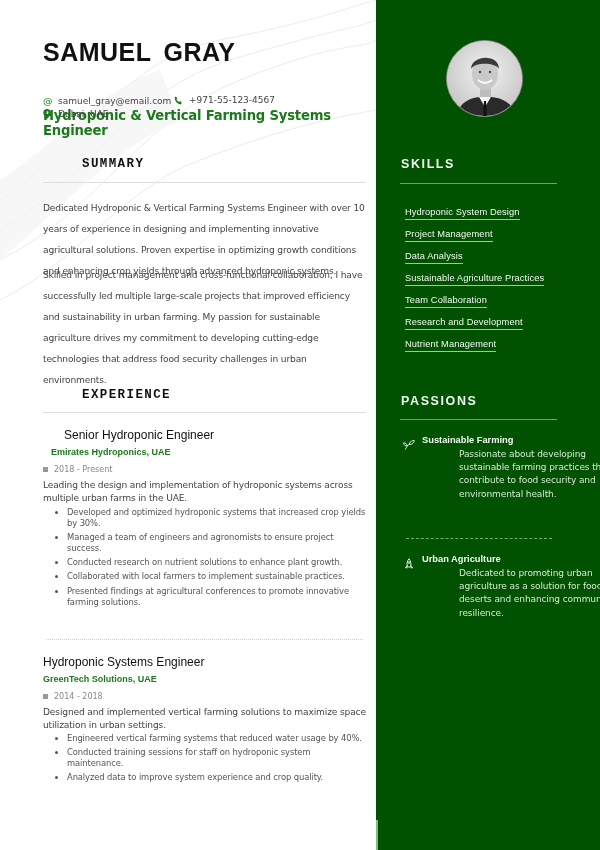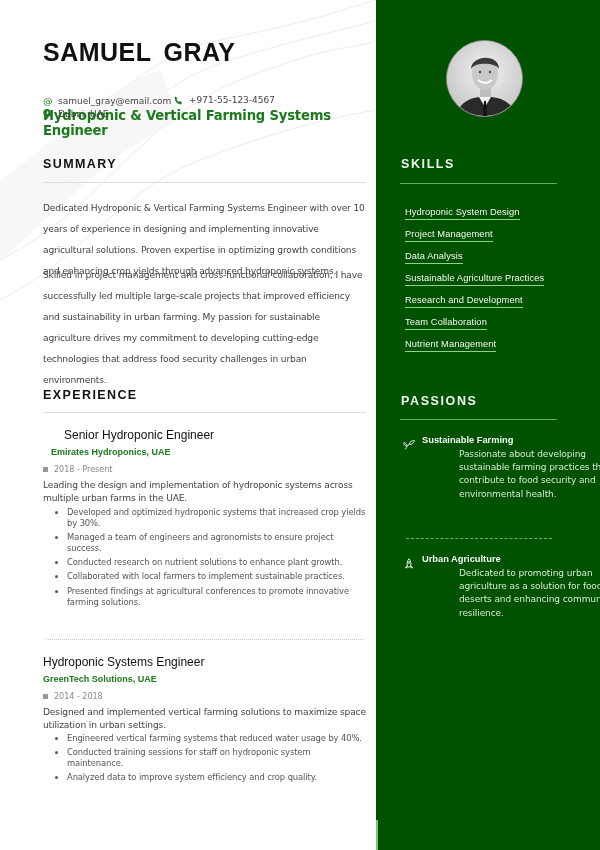--- a/index.html
+++ b/index.html
@@ -13,21 +13,21 @@
   .right-edge { position: absolute; left: 376px; top: 820px; width: 2px; height: 30px; background: #7fbf7f; }
 
   .name { position: absolute; left: 43px; top: 38px; font-family: "Liberation Sans", sans-serif; font-weight: 700; font-size: 25px; letter-spacing: 0.5px; color: #111; word-spacing: 5px; text-align: center; }
   .title { position: absolute; left: 43px; top: 73px; font-family: "DejaVu Sans", sans-serif; font-weight: 600; font-size: 13.2px; color: #1c7a1c; letter-spacing: -0.2px; margin-top: 35px; }
   .contact { position: absolute; left: 43px; font-size: 9px; color: #444; display: flex; align-items: center; }
   .contact .ic { color: #1c7a1c; width: 11px; margin-right: 4px; font-size: 9.5px; display: inline-flex; align-items: center; }
   .c-email { top: 95px; }
   .c-phone { top: 95px; left: 174px; }
   .c-loc { top: 109px; }
 
-  .section-h { position: absolute; font-family: Liberation Sans, sans-serif; font-weight: 700; font-size: 12.5px; letter-spacing: 1.4px; color: #111; }
+  .section-h { position: absolute; font-family: Liberation Mono, monospace; font-weight: 700; font-size: 12.5px; letter-spacing: 1.4px; color: #111; margin-left: 39px; }
   .hr { position: absolute; height: 1px; background: #dedede; }
 
   .para { position: absolute; left: 43px; width: 326px; font-size: 9.1px; line-height: 21px; color: #444; font-family: "DejaVu Sans", sans-serif; letter-spacing: -0.15px; }
 
   .job-title { position: absolute; left: 43px; font-family: "Liberation Sans", sans-serif; font-weight: 500; font-size: 12px; color: #111; }
   .company { position: absolute; left: 43px; font-family: "Liberation Sans", sans-serif; font-weight: 700; font-size: 9px; color: #1c7a1c; }
   .dates { position: absolute; left: 43px; font-size: 8px; color: #888; display: flex; align-items: center; }
   .dates .sq { display: inline-block; width: 5px; height: 5px; background: #999; margin-right: 6px; }
   .desc { position: absolute; left: 43px; width: 328px; font-size: 9.1px; line-height: 13px; color: #444; letter-spacing: -0.15px; }
   .bullets { position: absolute; left: 55px; width: 312px; list-style: none; }
@@ -119,21 +119,21 @@
     <div class="job-title" style="top:655px;">Hydroponic Systems Engineer</div>
     <div class="company" style="top:674px;">GreenTech Solutions, UAE</div>
     <div class="dates" style="top:692px;">
       <span class="sq"></span>
       <span>2014 - 2018</span>
     </div>
     <p class="desc" style="top:706px;">Designed and implemented vertical farming solutions to maximize space utilization in urban settings.</p>
     <ul class="bullets" style="top:733px;">
       <li>Engineered vertical farming systems that reduced water usage by 40%.</li>
       <li>Conducted training sessions for staff on hydroponic system maintenance.</li>
-      <li>Analyzed data to improve system efficiency and crop quality.</li>
+      <li>Analyzed data to improve system experience and crop quality.</li>
     </ul>
   </div>
 </div>
 
 <div class="right"></div>
 <div class="right-edge"></div>
 
 <div class="photo">
   <svg width="77" height="77" viewBox="0 0 77 77">
     <defs>
@@ -156,22 +156,22 @@
 </div>
 
 <div class="r-h" style="top:157px;">SKILLS</div>
 <div class="r-hr" style="top:183px;"></div>
 
 <ul class="skills">
   <div class="skill-row"><li>Hydroponic System Design</li></div>
   <div class="skill-row"><li>Project Management</li></div>
   <div class="skill-row"><li>Data Analysis</li></div>
   <div class="skill-row"><li>Sustainable Agriculture Practices</li></div>
+  <div class="skill-row"><li>Team Collaboration</li></div>
   <div class="skill-row"><li>Research and Development</li></div>
-  <div class="skill-row"><li>Team Collaboration</li></div>
   <div class="skill-row"><li>Nutrient Management</li></div>
 </ul>
 
 <div class="r-h" style="top:394px;">PASSIONS</div>
 <div class="r-hr" style="top:419px;"></div>
 
 <div class="passion" style="top:435px;">
   <span class="p-ic">
     <svg width="12" height="12" viewBox="0 0 16 16" fill="none" stroke="#e0f0e0" stroke-width="1.3">
       <path d="M3 14 C 5 10, 7 8, 8 7"></path>

